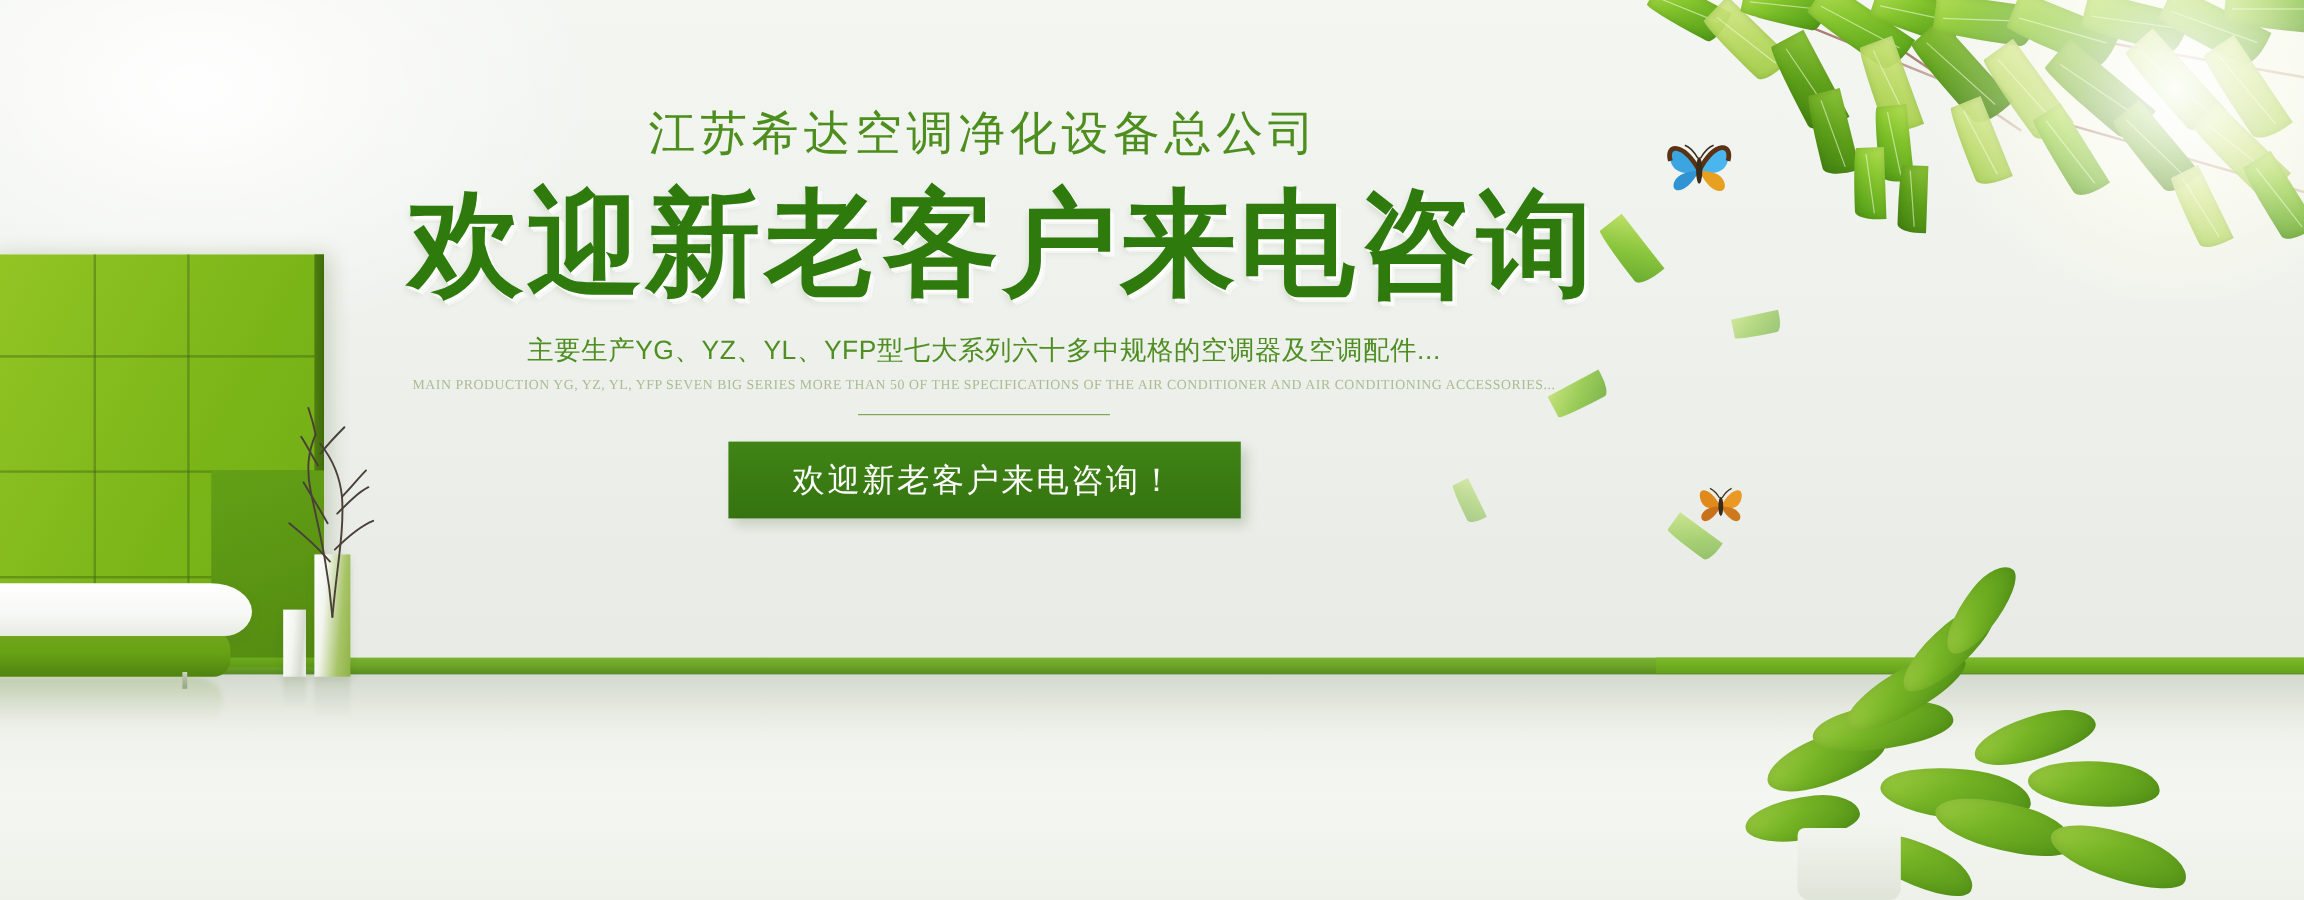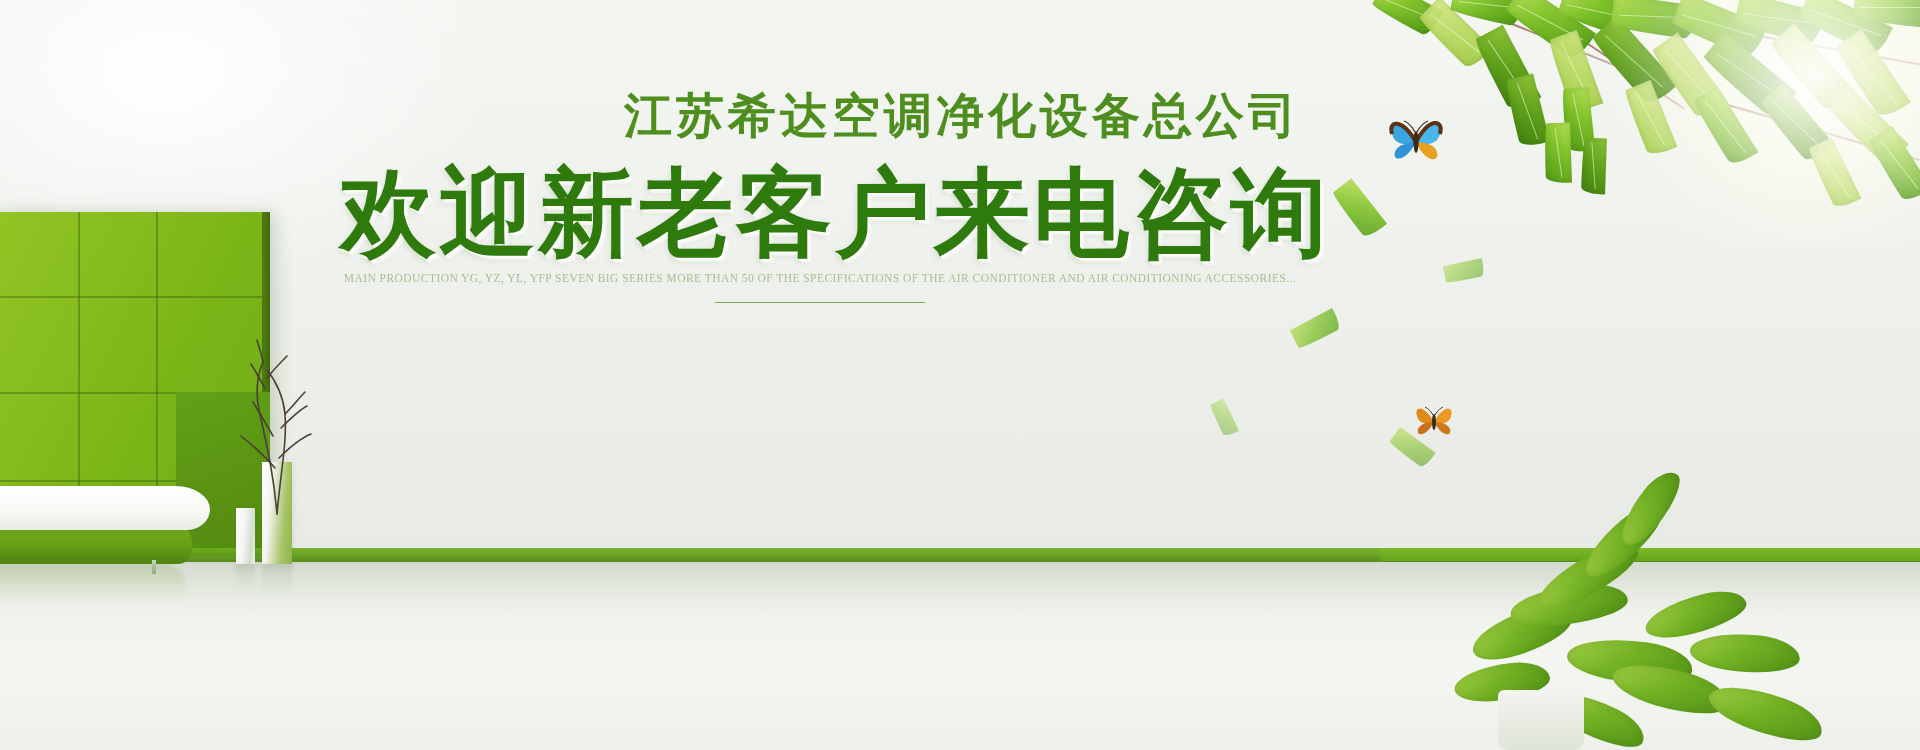--- a/index.html
+++ b/index.html
@@ -166,27 +166,26 @@
 
   
   .butterfly { position:absolute; }
 
   
   .content {
     position:absolute; left:340px; top:92px; width:960px;
     text-align:center;
   }
   .company {
-    font-size:48px;
+    font-size:39px;
     letter-spacing:4px;
     color:#4e8e1f;
-    font-weight:700;
+    font-weight:400;
     line-height:1;
     white-space:nowrap;
-    text-align:right;
   }
   .headline {
     margin-top:22px;
     font-size:96px;
     font-weight:bold;
     color:#2f7a0d;
     letter-spacing:3px;
     line-height:1.06;
     white-space:nowrap;
     text-shadow:
@@ -414,20 +413,22 @@
         <path d="M23 15 C26 10, 29 8, 31 7" stroke="#3b2a18" stroke-width="1" fill="none"></path>
       </g>
     </svg>
   </div>
 
   <div class="content">
     <div class="company">江苏希达空调净化设备总公司</div>
 
     <div class="headline">欢迎新老客户来电咨询</div>
 
+    <div class="subline">主要生产YG、YZ、YL、YFP型七大系列六十多中规格的空调器及空调配件...</div>
 
     <div class="subline-en">MAIN PRODUCTION YG, YZ, YL, YFP SEVEN BIG SERIES MORE THAN 50 OF THE SPECIFICATIONS OF THE AIR CONDITIONER AND AIR CONDITIONING ACCESSORIES...</div>
 
     <div class="divider"></div>
 
+    <div class="cta">欢迎新老客户来电咨询！</div>
   </div>
 
 </div>
 
 </body></html>

